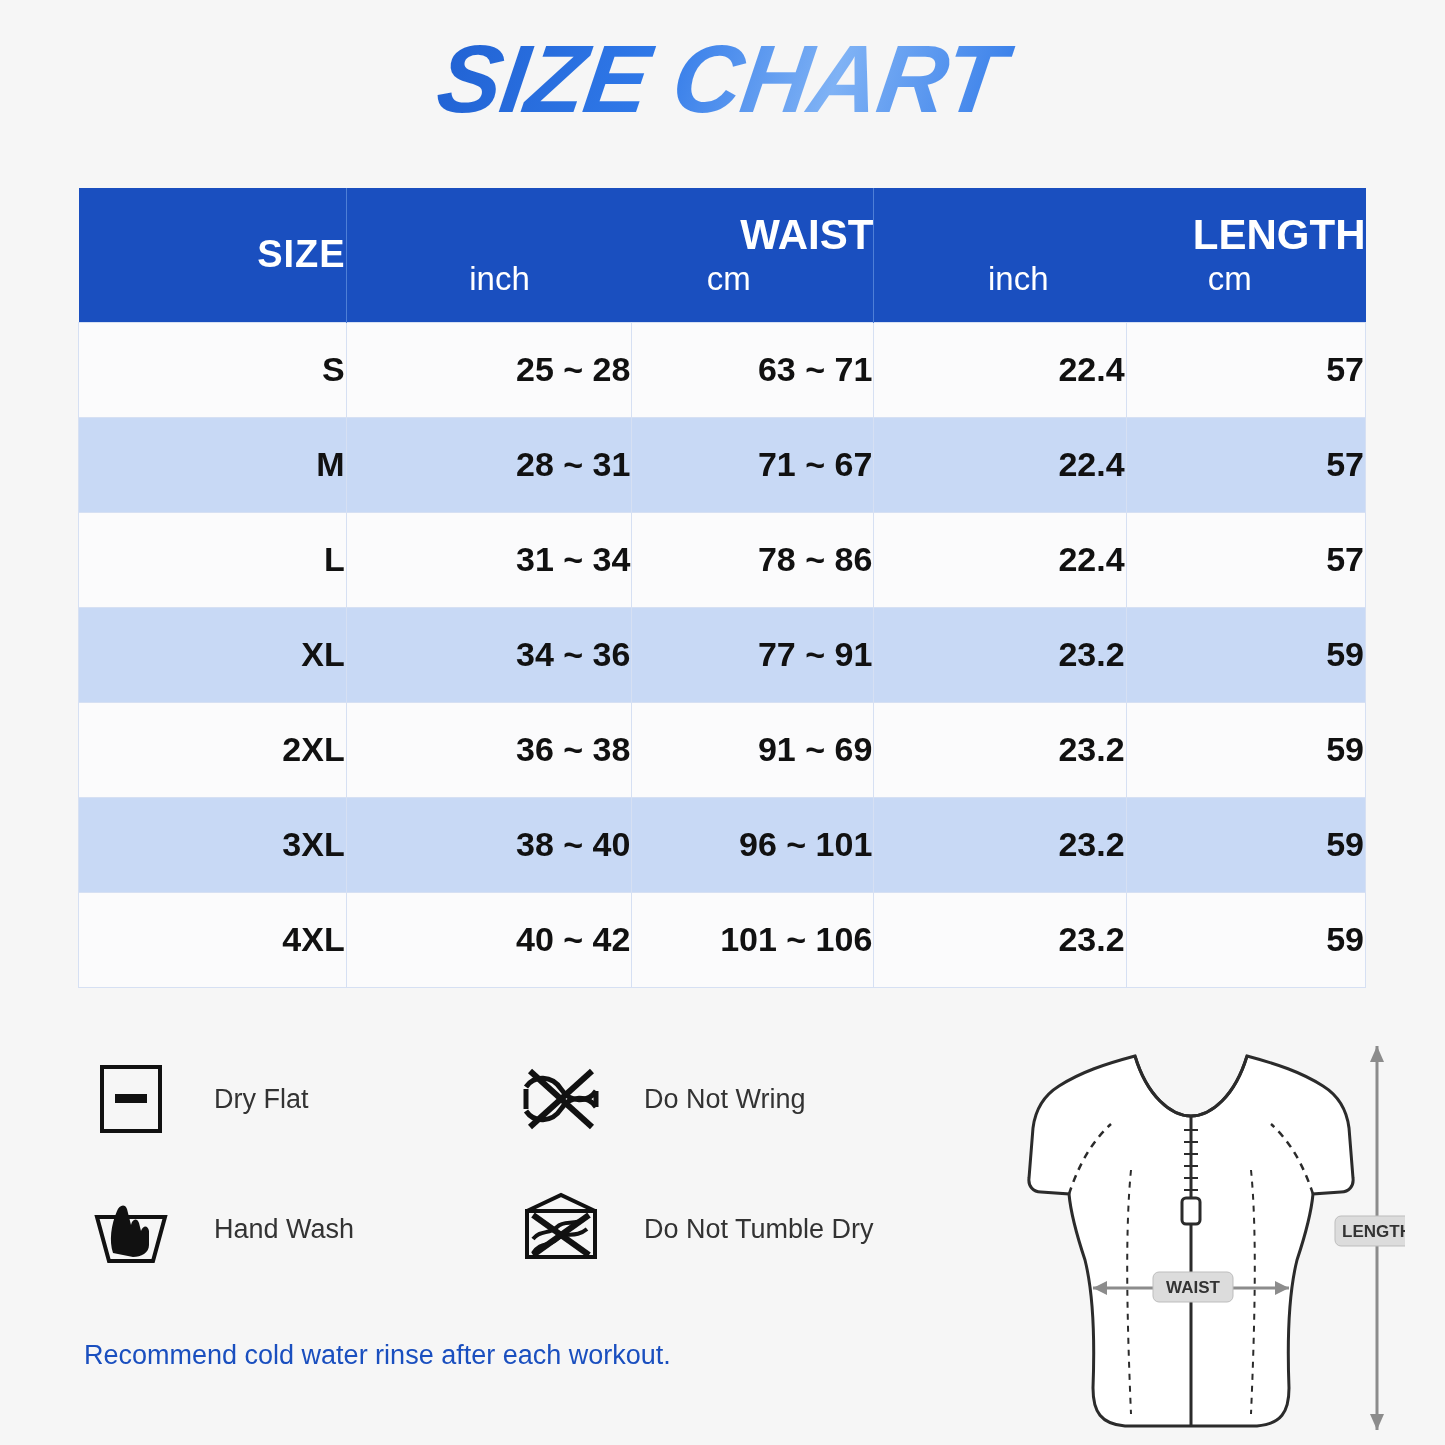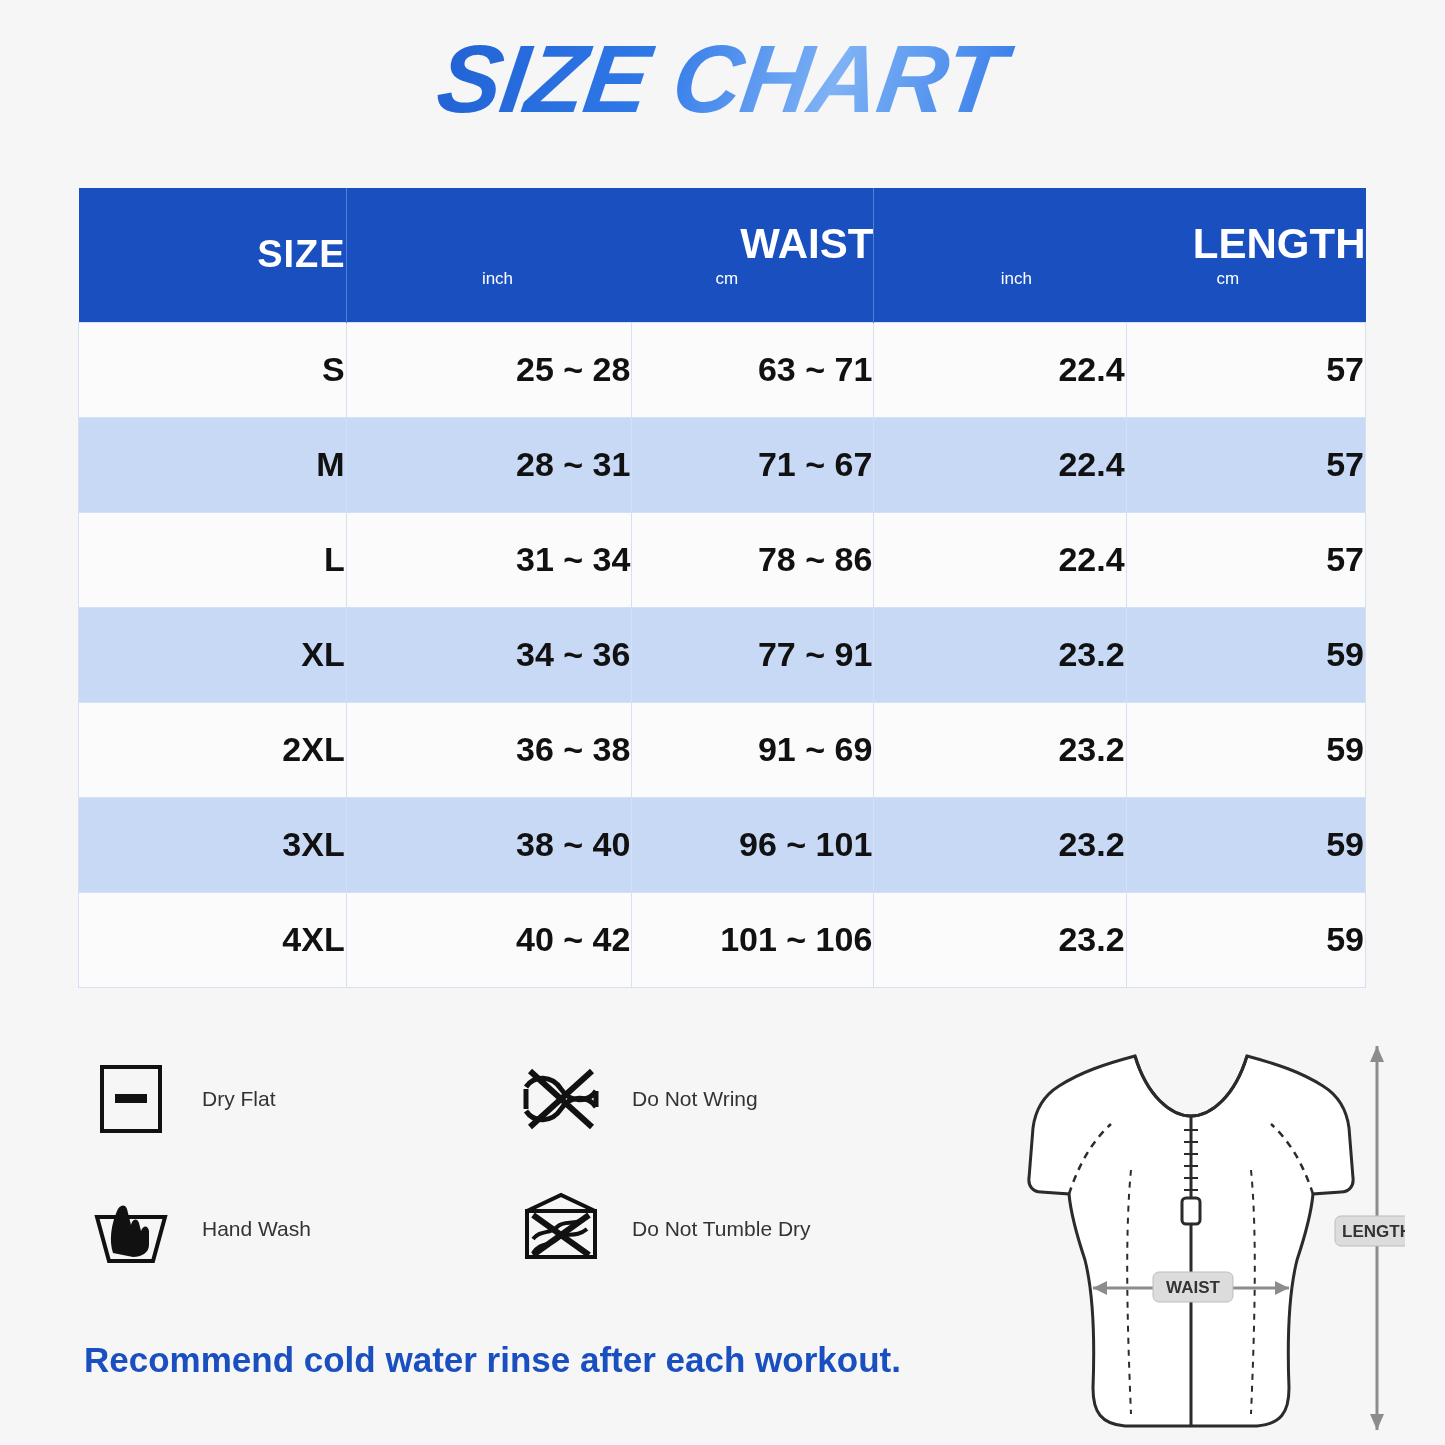--- a/index.html
+++ b/index.html
@@ -63,21 +63,21 @@
   }
   .hdr-group-title {
     font-size: 42px;
     font-weight: bold;
     line-height: 1.1;
     margin-bottom: 2px;
   }
   .hdr-units {
     display: flex;
     justify-content: space-around;
-    font-size: 17px;
+    font-size: 33px;
     font-weight: normal;
     padding: 0 34px;
   }
   tbody td {
     height: 95px;
     font-size: 34px;
     font-weight: bold;
     color: #111111;
     border: 1px solid #d6e0f3;
   }
@@ -102,30 +102,30 @@
   }
   .care-icon {
     width: 86px;
     height: 78px;
     display: flex;
     align-items: center;
     justify-content: center;
     flex: none;
   }
   .care-label {
-    margin-left: 28px;
-    font-size: 21px;
+    margin-left: 40px;
+    font-size: 27px;
     color: #333333;
   }
 
   .recommend {
     position: absolute;
     left: 84px; top: 1340px;
-    font-size: 35px;
-    font-weight: bold;
+    font-size: 27px;
+    font-weight: normal;
     color: #1a4fbf;
   }
 
   
   .garment {
     position: absolute;
     right: 40px; top: 1020px;
     width: 420px; height: 420px;
   }
 </style>

